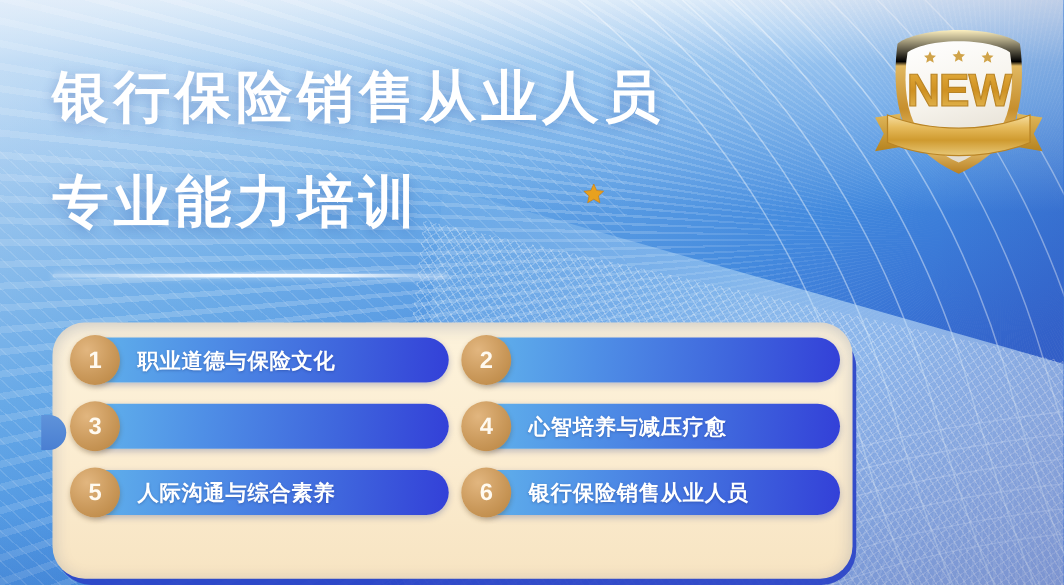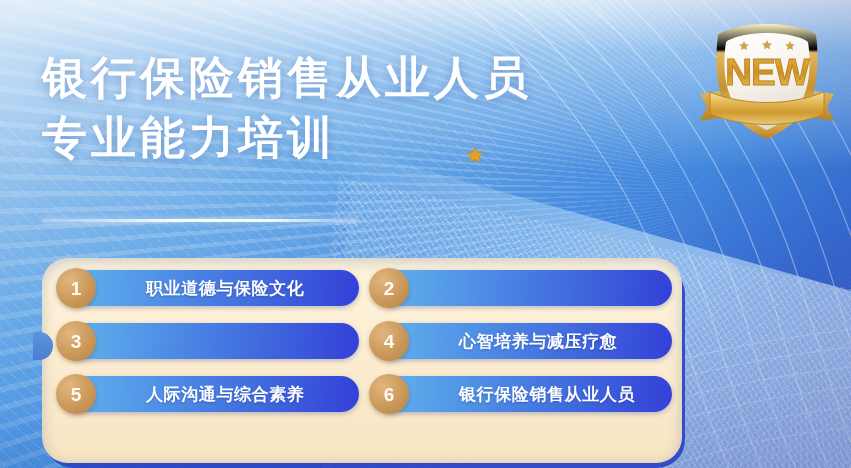--- a/index.html
+++ b/index.html
@@ -62,21 +62,21 @@
   }
 
   
   .headline{
     position:absolute;left:42px;top:48px;width:620px;
     color:#ffffff;
     font-size:45px;line-height:60px;font-weight:700;letter-spacing:4px;
     text-shadow:0 2px 10px rgba(20,60,150,.32);
     white-space:nowrap;
   }
-  .headline .l2{display:block;}
+  .headline .l2{display:block;margin-top:24px;}
   .divider{
     position:absolute;left:42px;top:219px;width:316px;height:3px;border-radius:2px;
     background:linear-gradient(90deg,rgba(255,255,255,.30) 0%,rgba(255,255,255,.95) 42%,rgba(255,255,255,.95) 72%,rgba(255,255,255,.25) 100%);
     box-shadow:0 0 6px rgba(255,255,255,.55);
   }
   .mini-star{
     position:absolute;left:466px;top:146px;width:18px;height:18px;
   }
 
   
@@ -113,21 +113,21 @@
   }
   .pill .num{
     position:absolute;left:-6px;top:-2px;width:40px;height:40px;border-radius:50%;
     background:radial-gradient(circle at 34% 30%,#e2b67f 0%,#cb9a5c 52%,#b8833f 100%);
     box-shadow:0 2px 4px rgba(80,50,10,.28);
     color:#fffaf0;font-size:19px;font-weight:700;
     display:flex;align-items:center;justify-content:center;
     line-height:1;
   }
   .pill .txt{
-    margin-left:84px;color:#ffffff;font-size:17px;font-weight:700;letter-spacing:.6px;
+    margin-left:48px;color:#ffffff;font-size:17px;font-weight:700;letter-spacing:.6px;
     text-shadow:0 1px 2px rgba(20,40,110,.35);white-space:nowrap;
   }
 </style>
 </head>
 <body>
 
 <div class="stage">
 
   <div class="bg-soft-top"></div>
   <div class="bg-rays"></div>

